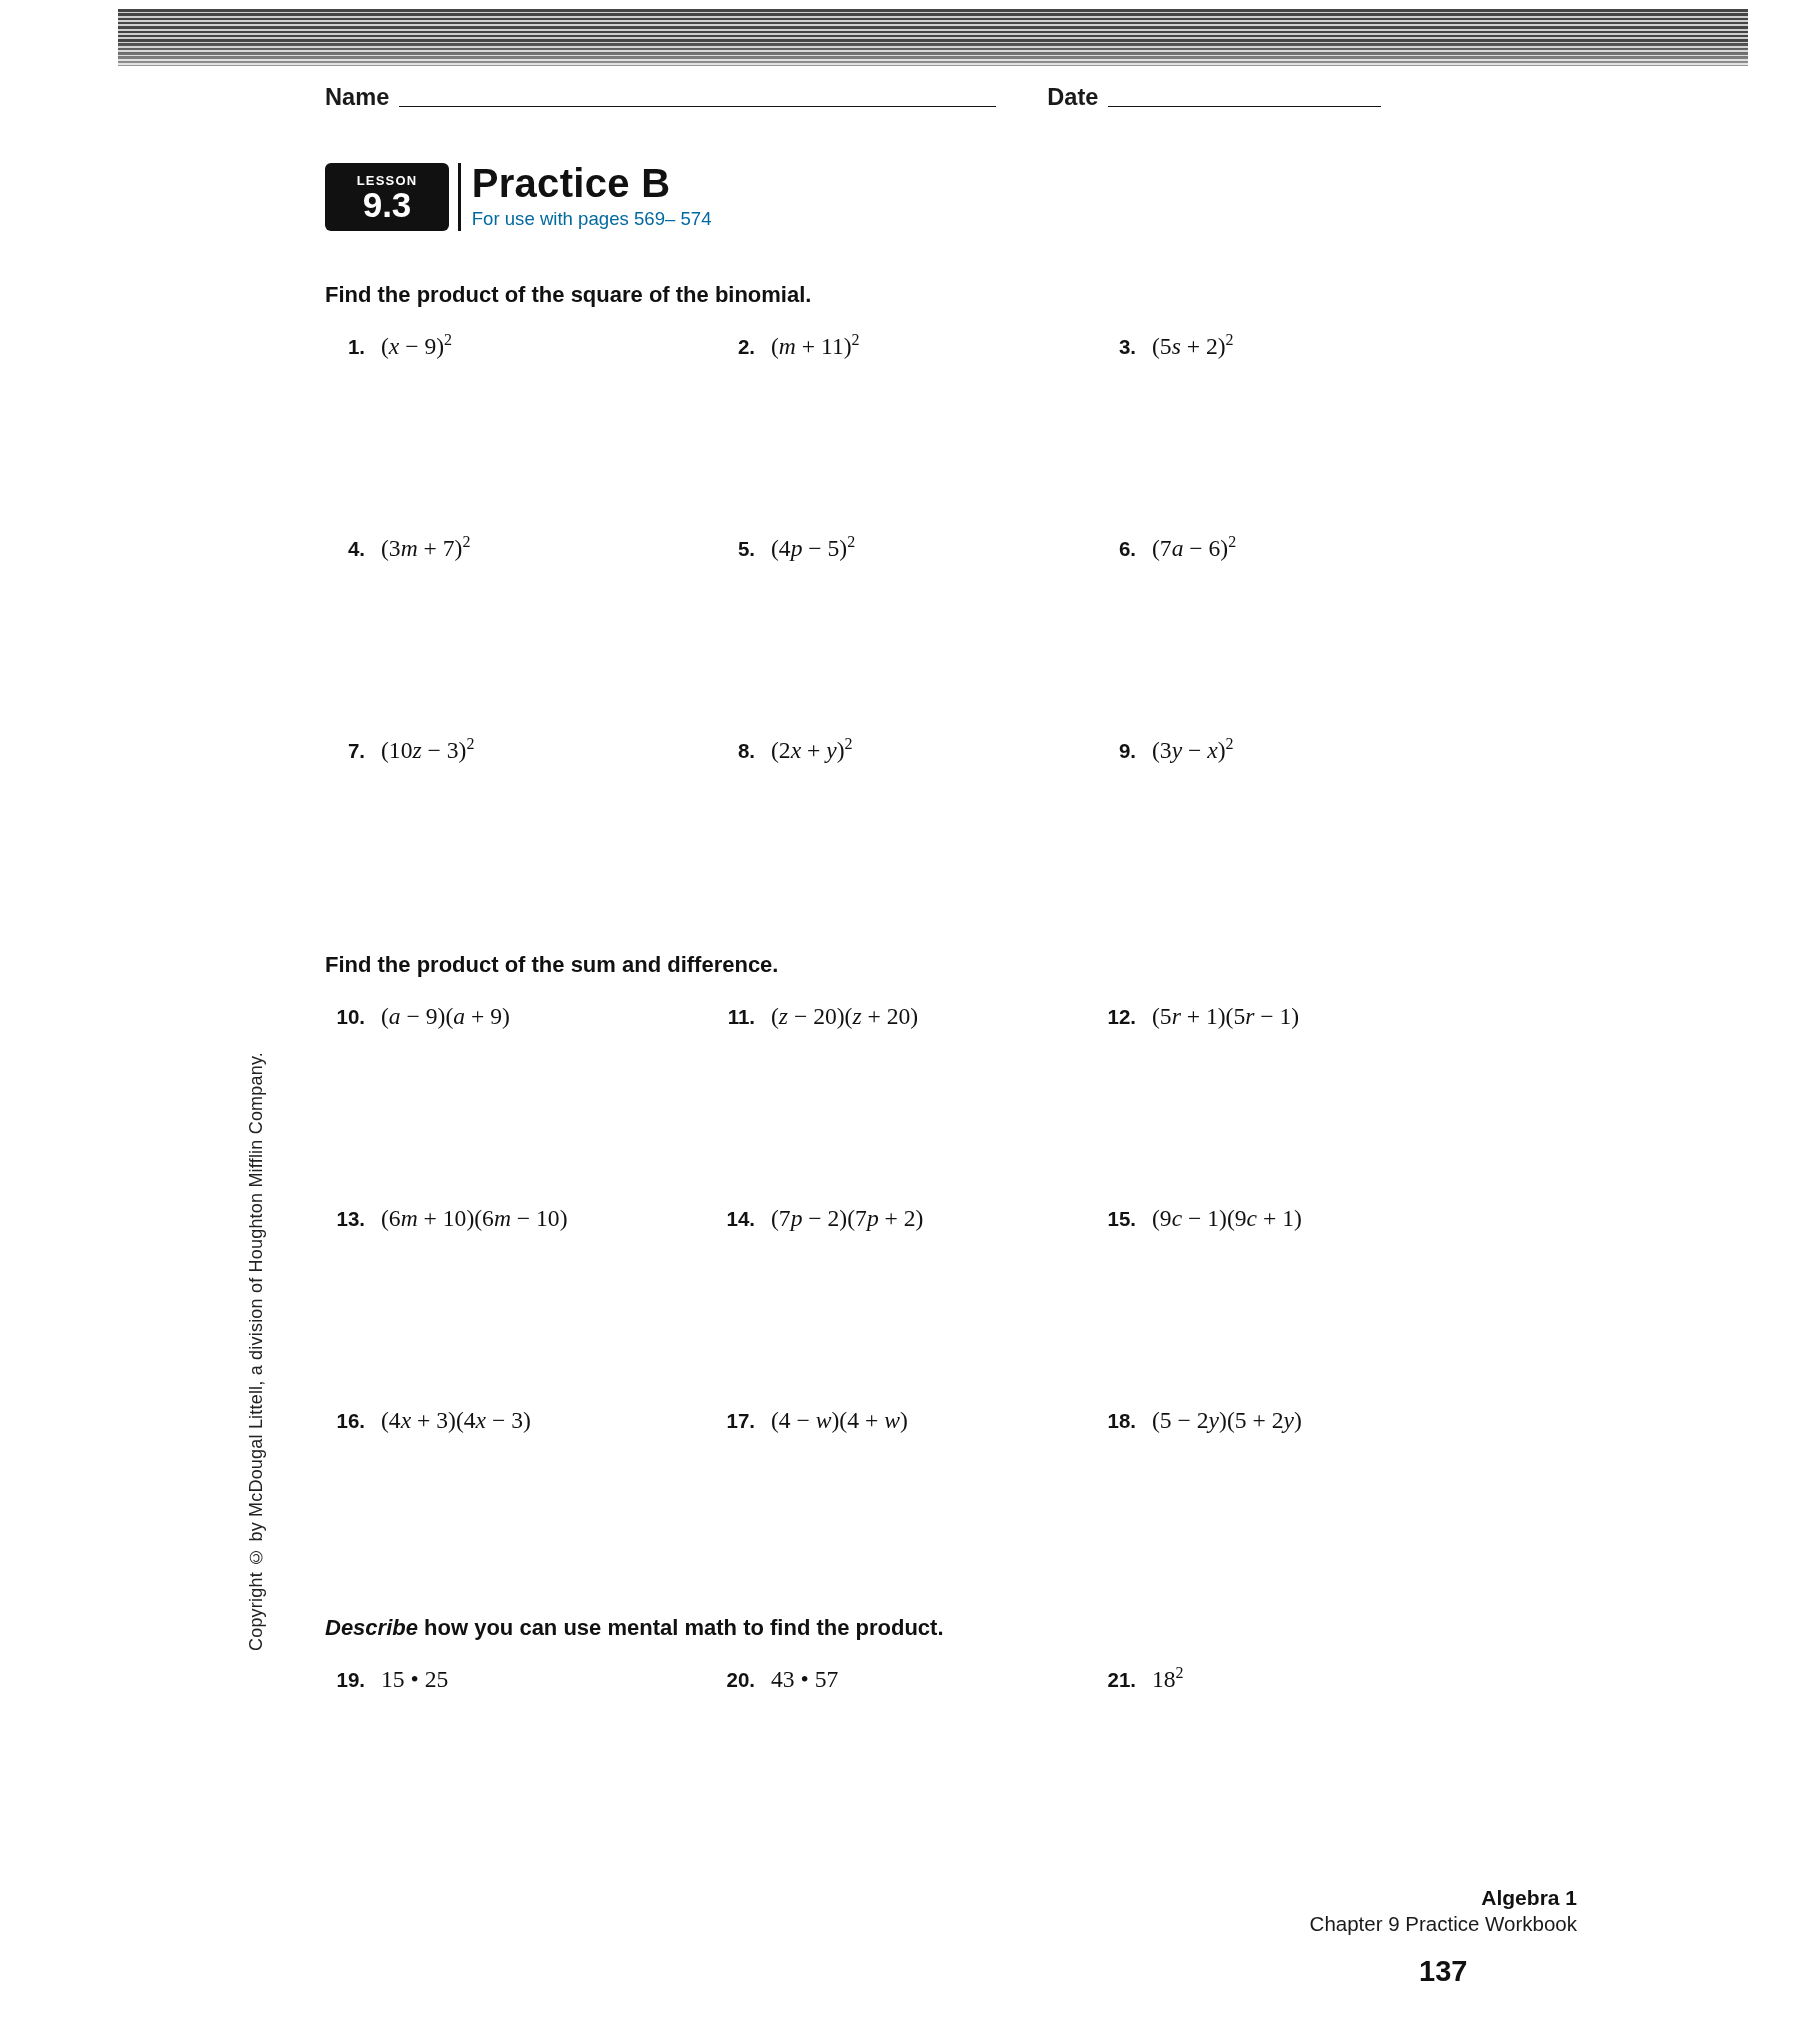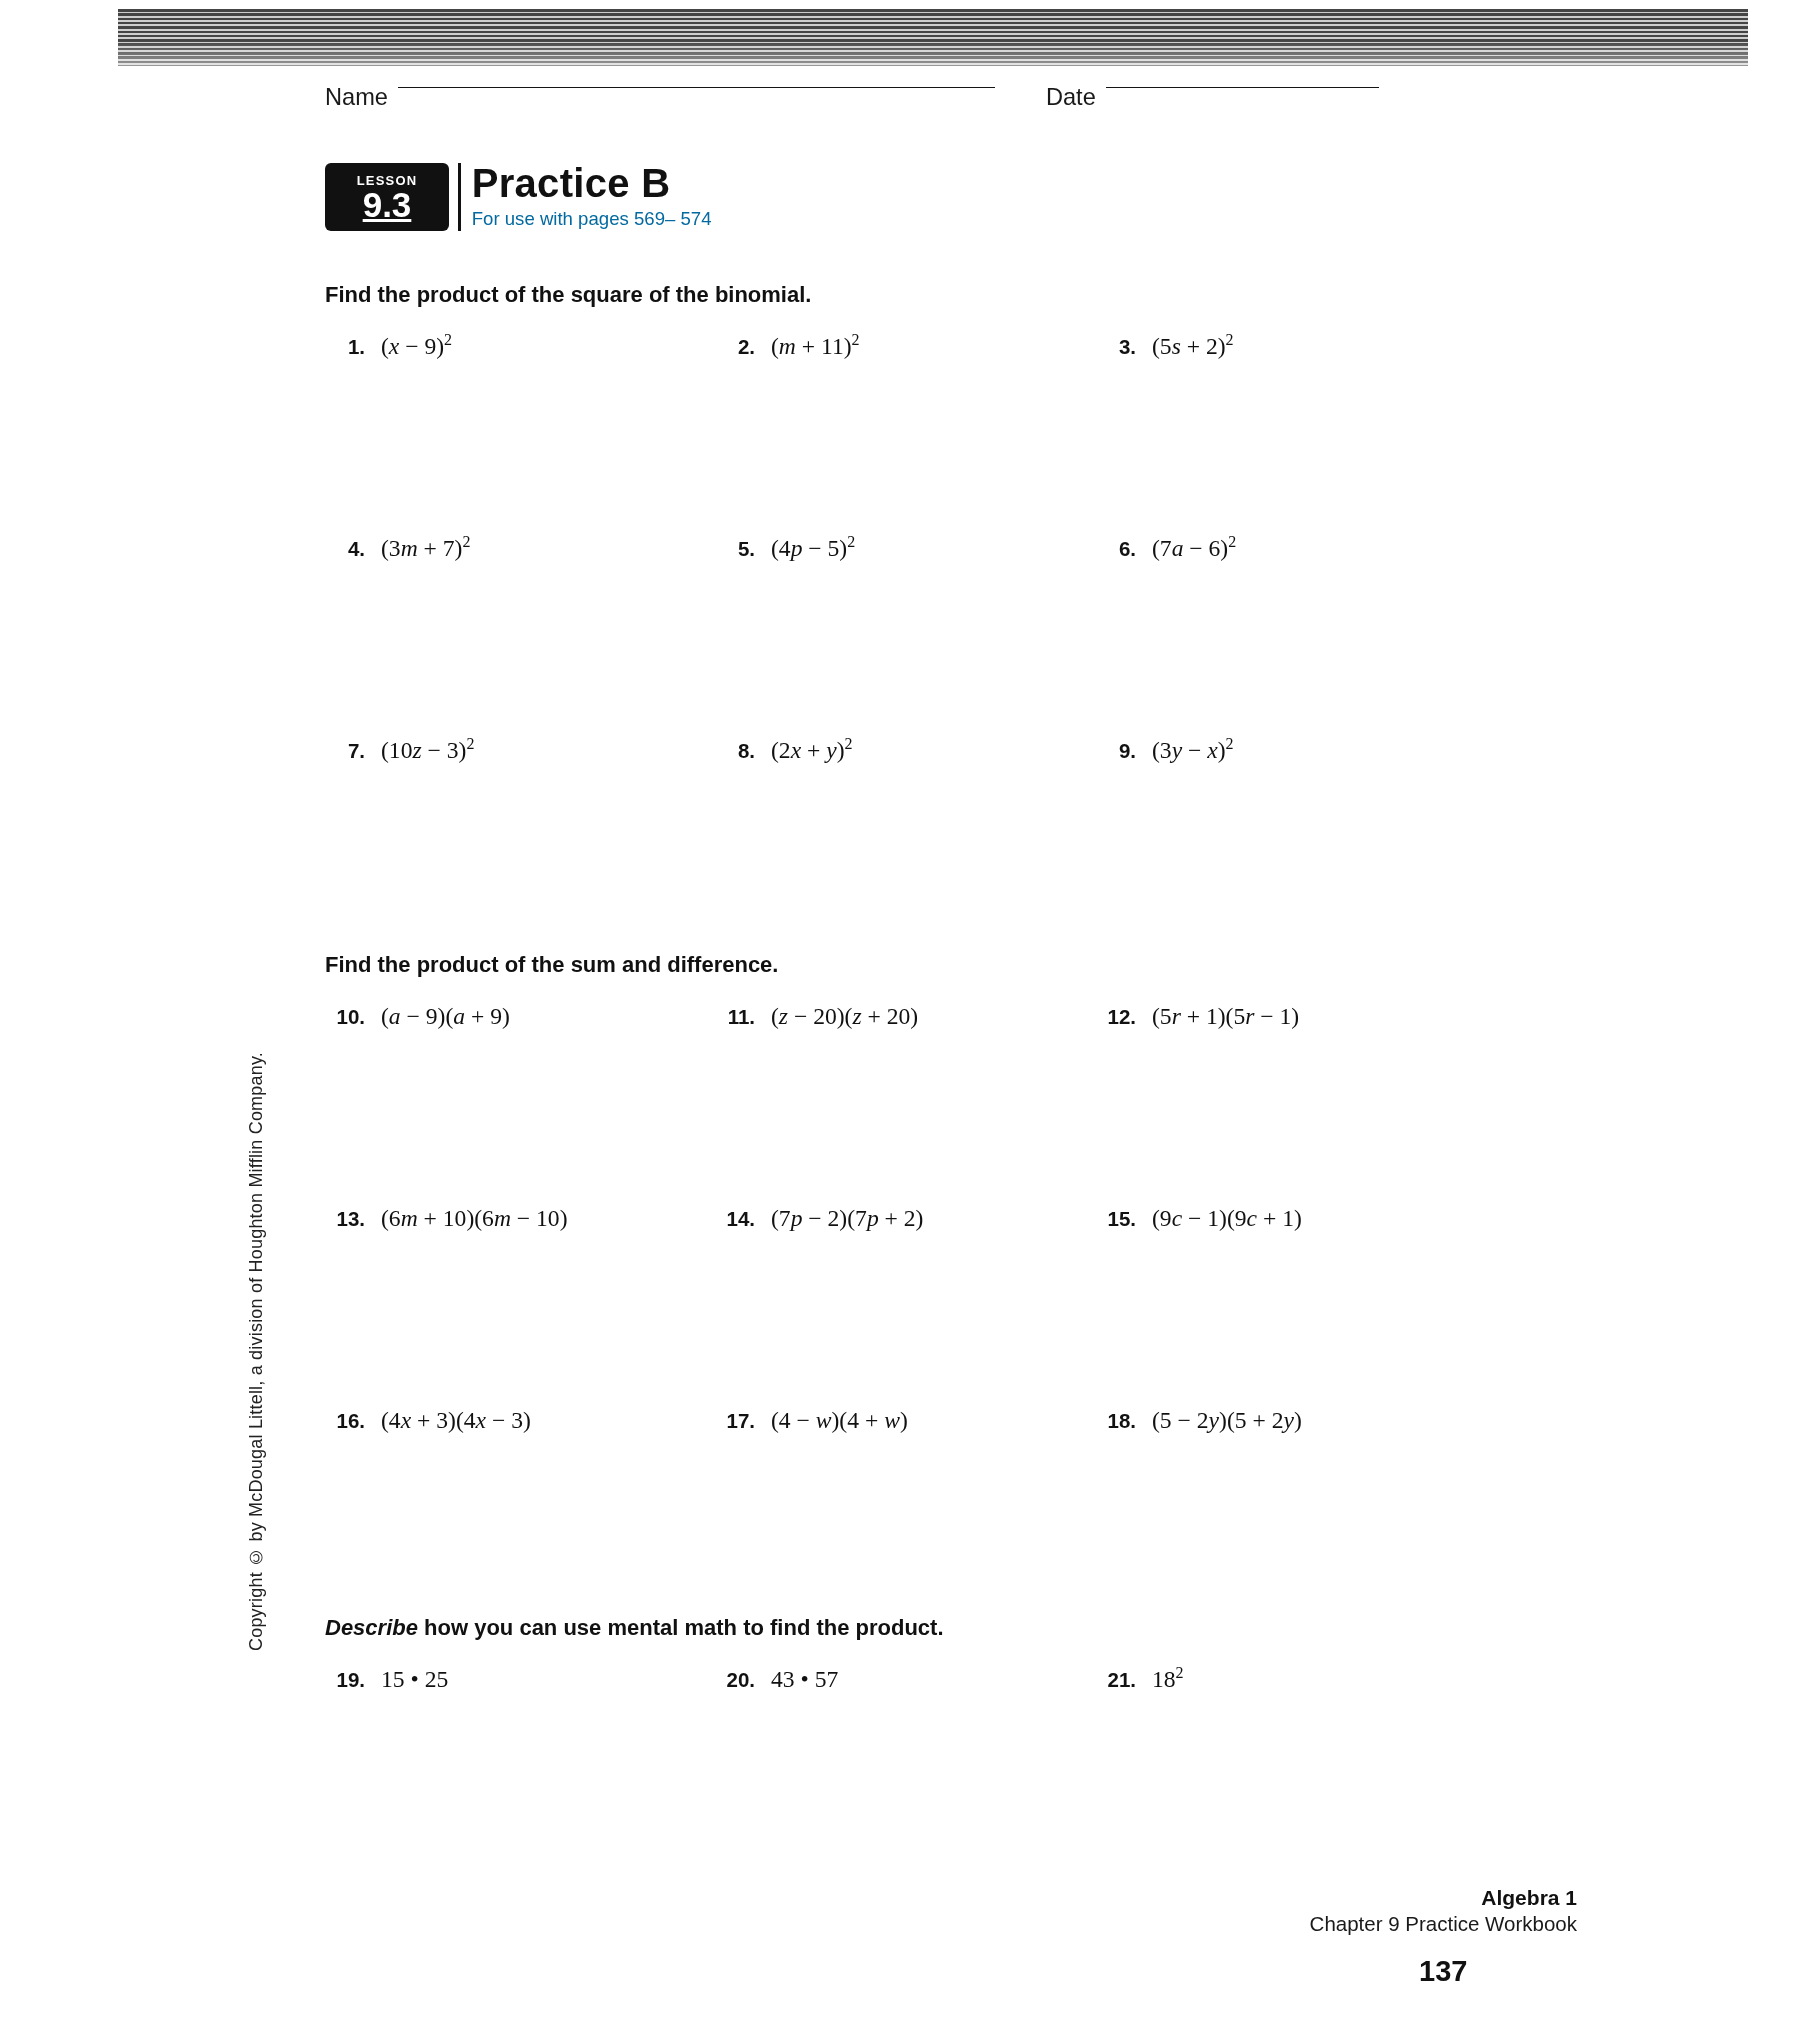--- a/index.html
+++ b/index.html
@@ -14,39 +14,39 @@
   
   .banner{
     position:absolute;left:118px;top:8.7px;width:1630px;height:57px;
     background:
       linear-gradient(to bottom, rgba(255,255,255,0) 55%, rgba(255,255,255,0.45) 100%),
       repeating-linear-gradient(to bottom, #454545 0px, #454545 2.5px, #cfcfcf 2.5px, #cfcfcf 4.3px);
   }
   
   .name-date{
     position:absolute;left:325px;top:86px;width:1158px;
-    display:flex;align-items:flex-start;
-    font-size:23.6px;font-weight:normal;color:#1a1a1a;
+    display:flex;align-items:flex-end;
+    font-size:23.6px;font-weight:bold;color:#1a1a1a;
   }
   .nd-label{line-height:1;padding-bottom:1.2px;}
   .fill-line{border-bottom:1.9px solid #151515;height:0.6px;margin:0 0 3.7px 10px;}
   .line-name{width:597px;}
   .line-date{width:273px;}
   .date-label{margin-left:51px;}
   
   .title-block{
     position:absolute;left:325px;top:163px;
     display:flex;align-items:stretch;
   }
   .lesson-badge{
     width:124px;height:68px;background:#111111;color:#ffffff;
     display:flex;flex-direction:column;align-items:center;justify-content:center;border-radius:6px;
   }
   .lesson-word{font-size:13px;font-weight:bold;letter-spacing:1.2px;line-height:1;margin-top:3.7px;}
-  .lesson-num{font-size:35px;font-weight:bold;line-height:1.05;text-decoration:underline;}
+  .lesson-num{font-size:35px;font-weight:bold;line-height:1.05;}
   .title-text{
     border-left:3.1px solid #111111;margin-left:8.7px;padding-left:11px;
     display:flex;flex-direction:column;justify-content:flex-start;
   }
   .title-text h1{
     margin:0;font-size:40px;font-weight:bold;line-height:1.0;letter-spacing:0.3px;color:#111;
   }
   .title-text p{
     margin:5px 16px 0 0;font-size:18.6px;color:#0369a1;
   }

